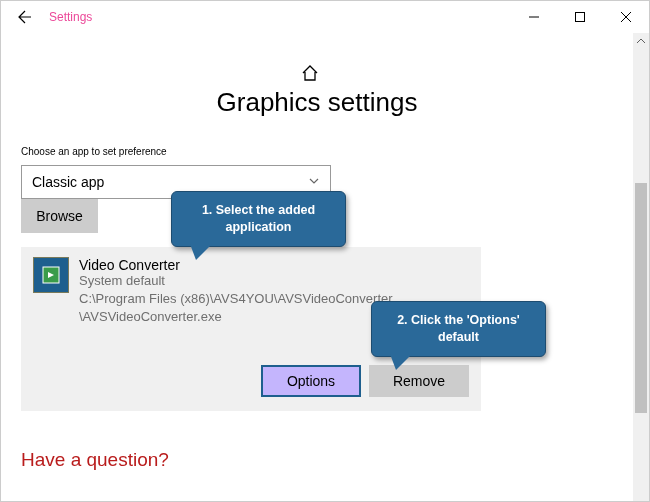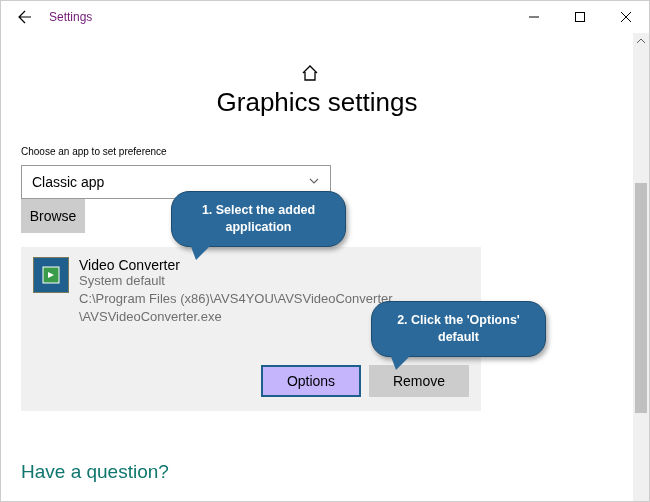--- a/index.html
+++ b/index.html
@@ -23,21 +23,21 @@
     .back-btn {
       width: 40px;
       height: 32px;
       display: flex;
       align-items: center;
       justify-content: center;
       cursor: pointer;
     }
     .title-text {
       font-size: 12px;
-      color: #701a75;
+      color: #ec4899;
       margin-left: 4px;
     }
     .window-controls {
       position: absolute;
       right: 0;
       top: 0;
       display: flex;
     }
     .win-ctrl {
       width: 46px;
@@ -100,21 +100,21 @@
       border: 1px solid #999;
       display: flex;
       align-items: center;
       justify-content: space-between;
       padding: 0 10px;
       font-size: 14px;
       cursor: pointer;
       background: #fff;
     }
     .browse-btn {
-      width: 64px;
+      width: 77px;
       height: 34px;
       background: #cccccc;
       border: none;
       font-size: 14px;
       cursor: pointer;
       font-family: inherit;
     }
     .app-card {
       width: 460px;
       background: #f0f0f0;
@@ -165,29 +165,29 @@
       font-size: 14px;
       cursor: pointer;
       font-family: inherit;
     }
     .options-btn {
       border: 2px solid #1e5f8e;
       background: #c4b5fd;
     }
     .footer-q {
       font-size: 19px;
-      color: #0f766e;
-      margin-top: 50px;
+      color: #b91c1c;
+      margin-top: 38px;
     }
     .callout {
       position: absolute;
       background: #2a6999;
       border: 1px solid #1d4c70;
       color: #fff;
-      border-radius: 18px;
+      border-radius: 6px;
       padding: 10px 14px;
       font-size: 12.5px;
       font-weight: 600;
       text-align: center;
       box-shadow: 2px 3px 5px rgba(0,0,0,0.35);
       line-height: 1.35;
       z-index: 10;
     }
     .callout-tail {
       position: absolute;

